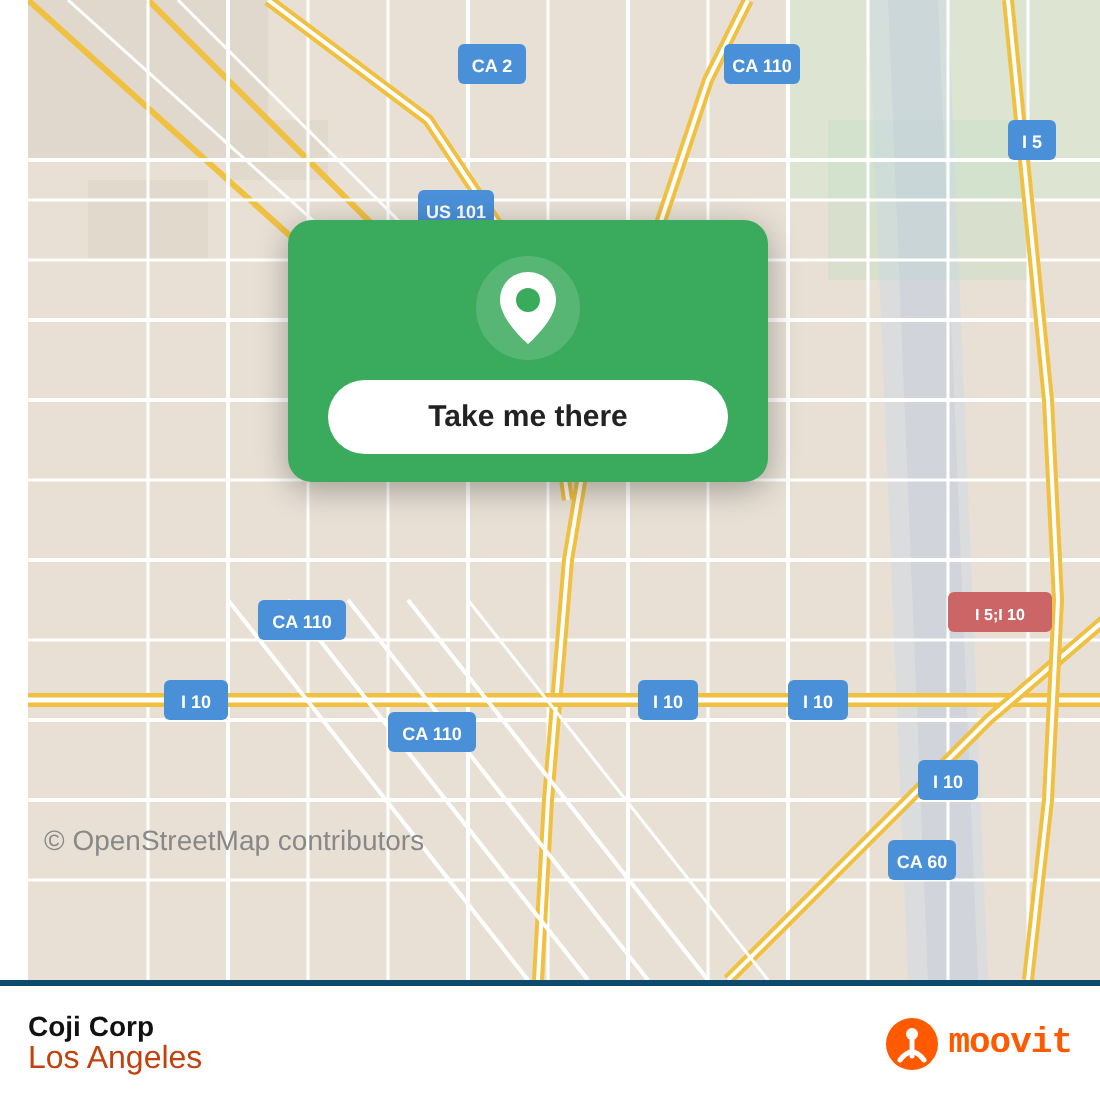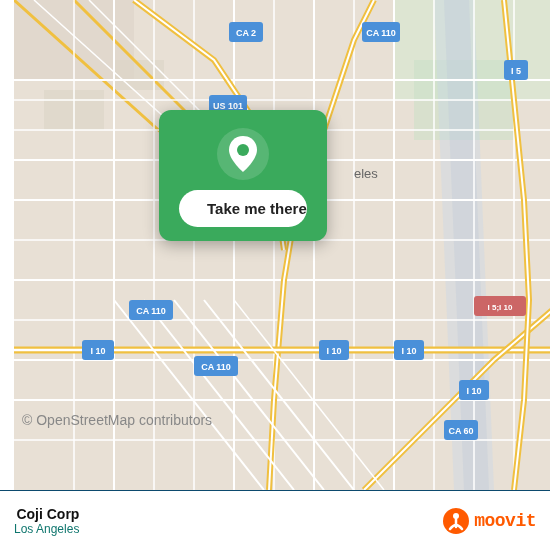--- a/index.html
+++ b/index.html
@@ -25,22 +25,22 @@
     .map-svg {
       position: absolute;
       top: 0; left: 0;
       width: 100%; height: 100%;
     }
 
     
     .popup-card {
       position: absolute;
       top: 110px;
-      left: 145px;
-      width: 168px;
+      left: 130px;
+      width: 240px;
       background: #3aaa5c;
       border-radius: 12px;
       display: flex;
       flex-direction: column;
       align-items: center;
       padding: 18px 20px 14px;
       box-shadow: 0 4px 16px rgba(0,0,0,0.3);
       z-index: 10;
       justify-content: space-between;
     }
@@ -63,42 +63,41 @@
       white-space: nowrap;
       width: 100%;
       text-align: center;
     }
 
     
     #bottom-bar {
       width: 550px;
       height: 60px;
       background: white;
-      border-top: 1px solid #0c4a6e;
+      border-top: 3px solid #0c4a6e;
       display: flex;
       align-items: center;
       justify-content: space-between;
       padding: 0 14px;
-      text-align: right;
     }
 
     .location-text {
       font-size: 13px;
       color: #333;
     }
 
     .location-name {
       font-weight: bold;
       font-size: 14px;
       color: #111;
     }
 
     .location-city {
-      font-size: 12px;
-      color: #0f766e;
+      font-size: 16px;
+      color: #c2410c;
     }
 
     .moovit-logo {
       display: flex;
       align-items: center;
       gap: 4px;
       font-family: Liberation Mono, monospace;
     }
 
     .moovit-icon {

